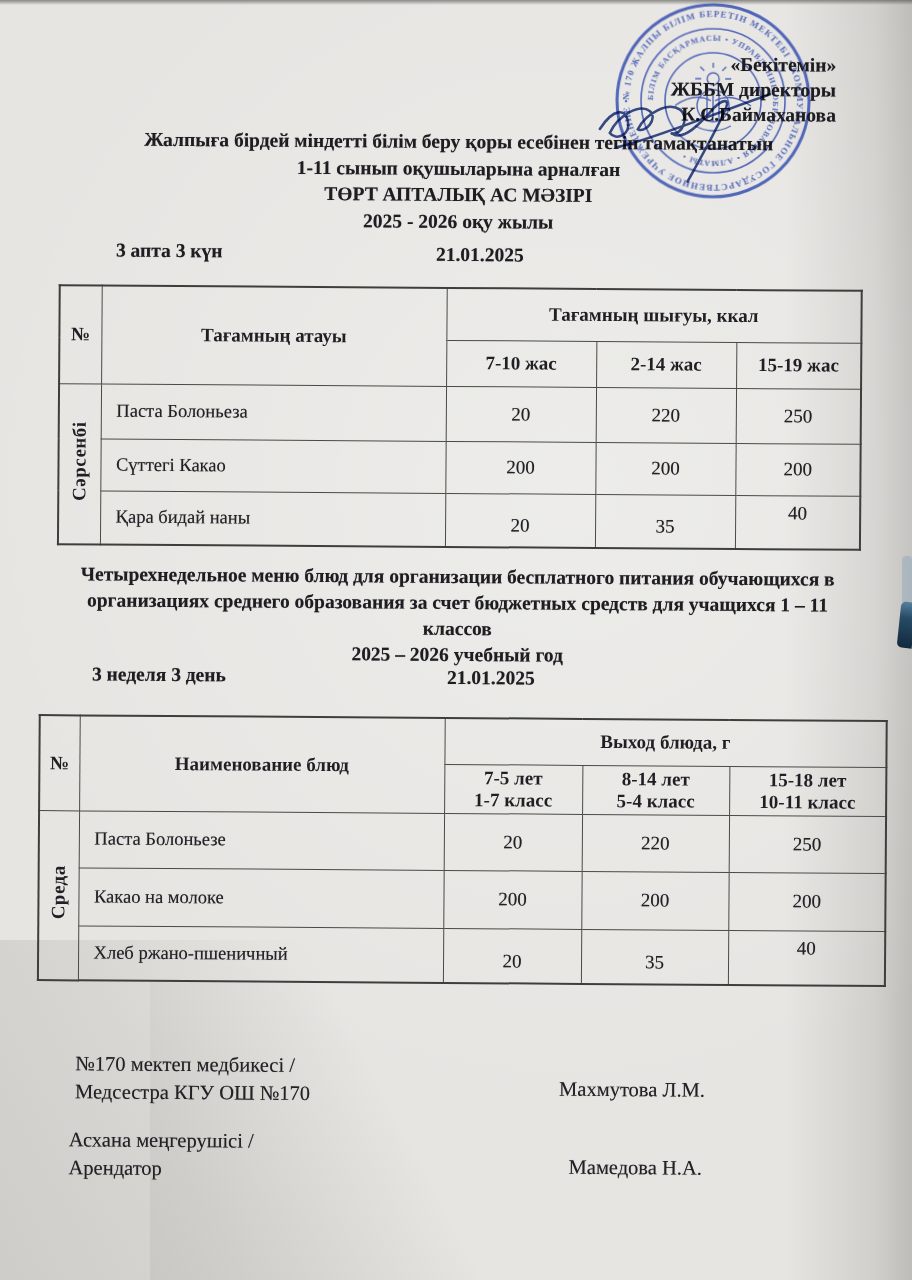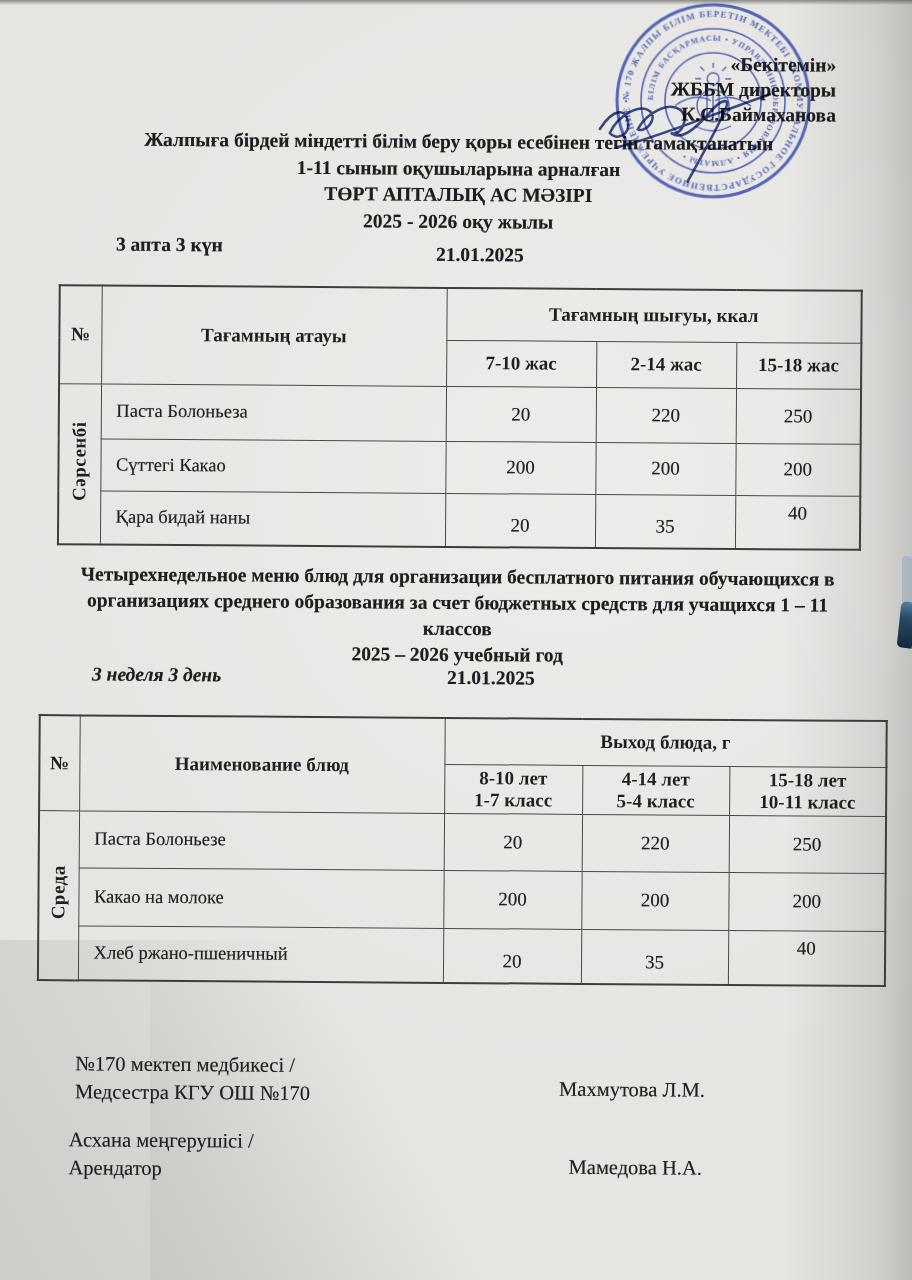--- a/index.html
+++ b/index.html
@@ -34,22 +34,22 @@
     font-weight:bold;font-size:19.5px;line-height:25px;color:#1c1c22;}
   .signature{position:absolute;left:585px;top:62px;width:230px;height:130px;
     mix-blend-mode:multiply;opacity:.92;}
 
   
   .title-kk{position:absolute;top:129px;left:55px;width:802px;text-align:center;
     font-weight:bold;font-size:19.5px;line-height:26.5px;color:#1e1e22;}
   .title-ru{position:absolute;top:564px;left:62px;width:792px;text-align:center;
     font-weight:bold;font-size:19.5px;line-height:26px;color:#1e1e22;}
   .dateline{position:absolute;font-weight:bold;font-size:19.5px;color:#1e1e22;}
-  .dl-kk-week{left:114px;top:236px;} .dl-kk-date{left:434px;top:244px;}
-  .dl-ru-week{left:93px;top:666px;font-style:italic;}  .dl-ru-date{left:448px;top:667px;}
+  .dl-kk-week{left:114px;top:242px;} .dl-kk-date{left:434px;top:244px;}
+  .dl-ru-week{left:93px;top:666px;}  .dl-ru-date{left:448px;top:667px;}
 
   
   table.menu{position:absolute;border-collapse:collapse;table-layout:fixed;
     font-size:19px;color:#222226;border:2px solid #3e3e3c;}
   table.menu th, table.menu td{border:1.6px solid #4a4a47;overflow:hidden;}
   table.menu th{font-weight:bold;text-align:center;padding:2px 4px;color:#1f1f24;}
   td.dish{text-align:left;padding-left:15px;font-size:18.5px;vertical-align:middle;}
   td.num{text-align:center;vertical-align:middle;}
   td.num.low{padding-top:12px;}
   td.num.hi{vertical-align:top;padding-top:6px;}
@@ -142,21 +142,21 @@
         </colgroup>
       <tbody>
           <tr style="height:52px">
         <th rowspan="2">№</th>
         <th rowspan="2">Тағамның атауы</th>
         <th colspan="3">Тағамның шығуы, ккал</th>
       </tr>
       <tr style="height:46px">
         <th>7-10 жас</th>
         <th>2-14 жас</th>
-        <th>15-18 жас</th>
+        <th>15-19 жас</th>
       </tr>
       <tr style="height:55px">
         <td rowspan="3" class="daycell"><span class="vert">Сәрсенбі</span></td>
         <td class="dish txt">Паста Болоньеза</td>
         <td class="num txt">20</td>
         <td class="num txt">220</td>
         <td class="num txt">250</td>
       </tr>
       <tr style="height:52px">
         <td class="dish txt">Сүттегі Какао</td>
@@ -192,25 +192,25 @@
           <col style="width:157px">
         </colgroup>
       <tbody>
           <tr style="height:46px">
         <th rowspan="2">№</th>
         <th rowspan="2">Наименование блюд</th>
         <th colspan="3">Выход блюда, г</th>
       </tr>
       <tr style="height:44px">
         <th class="sub2">
-          <div>8-10 лет</div>
+          <div>7-5 лет</div>
           <div>1-7 класс</div>
         </th>
         <th class="sub2">
-          <div>4-14 лет</div>
+          <div>8-14 лет</div>
           <div>5-4 класс</div>
         </th>
         <th class="sub2">
           <div>15-18 лет</div>
           <div>10-11 класс</div>
         </th>
       </tr>
       <tr style="height:57px">
         <td rowspan="3" class="daycell"><span class="vert">Среда</span></td>
         <td class="dish txt">Паста Болоньезе</td>

